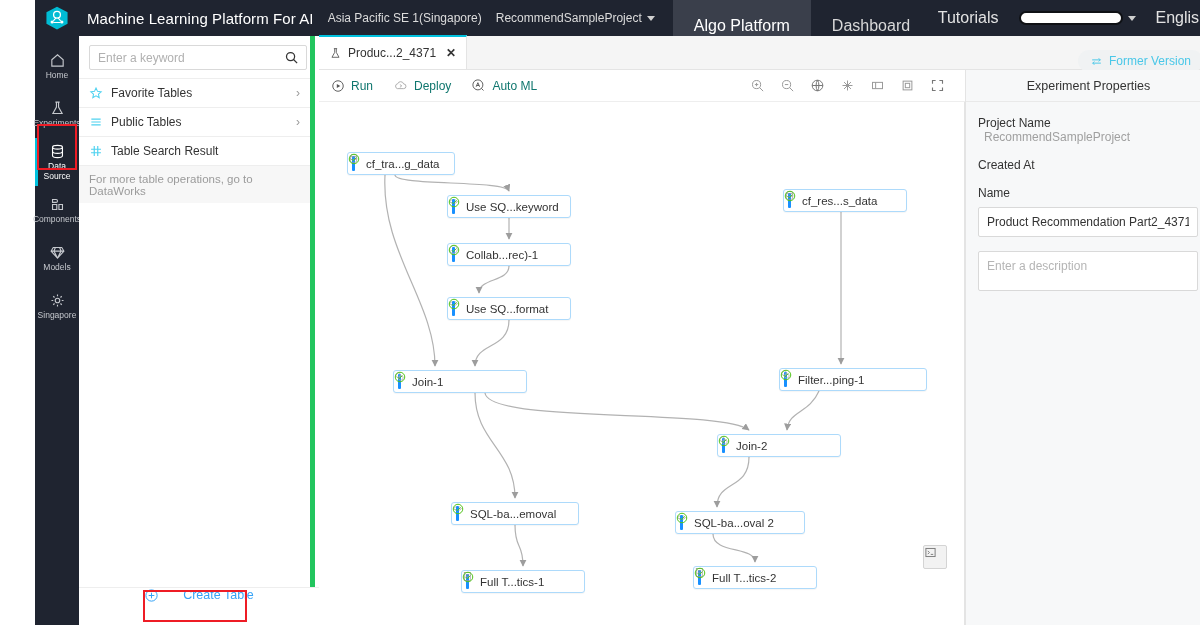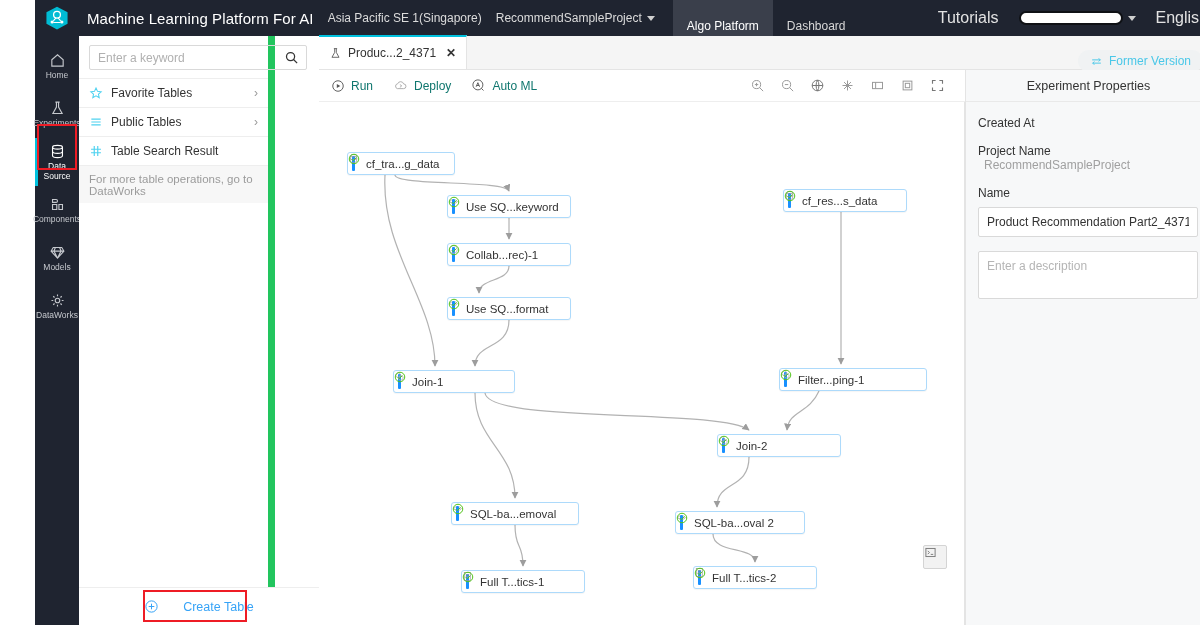--- a/index.html
+++ b/index.html
@@ -19,22 +19,22 @@
     background: #1f2430; display: flex; align-items: center;
     color: #e8e8e8;
   }
   .logo-wrap { width: 44px; height: 36px; display: flex; align-items: center; justify-content: center; }
   .hexlogo { width: 26px; height: 26px; }
   .brand { font-size: 15px; color: #fff; margin-left: 8px; white-space: nowrap; letter-spacing: .1px;}
   .region { font-size: 12px; color: #dcdcdc; margin-left: 14px; white-space: nowrap;}
   .project { font-size: 12px; color: #dcdcdc; margin-left: 14px; white-space: nowrap; display: flex; align-items: center; gap: 5px;}
   .navtabs { display: flex; height: 36px; margin-left: 18px; }
   .navtab {
-    height: 52px; padding: 0 14px; display: flex; align-items: center;
-    font-size: 12px; color: #d8d8d8; white-space: nowrap;
+    height: 52px; padding: 0 21px; display: flex; align-items: center;
+    font-size: 16px; color: #d8d8d8; white-space: nowrap;
   }
   .navtab.active { background: #3a3f4b; color: #fff; }
   .right-nav { margin-left: auto; display: flex; align-items: center; height: 36px; padding-right: 14px; gap: 20px;}
   .right-nav .item { font-size: 16px; color: #e2e2e2; display: flex; align-items: center; gap: 5px; white-space: nowrap;}
   .acct-blank {
     width: 104px; height: 14px; background: #fff; border-radius: 7px;
     border: 2px solid #0f1115;
   }
   .caret { width: 0; height: 0; border-left: 4px solid transparent; border-right: 4px solid transparent; border-top: 5px solid #cfcfcf; }
 
@@ -52,22 +52,22 @@
   .rail-item.selected { color: #fff; }
   .rail-item.selected::before {
     content: ""; position: absolute; left: 0; top: 0; width: 3px; height: 100%; background: #00c1de;
   }
   .redbox {
     position: absolute; border: 2px solid #ee1c25; pointer-events: none;
   }
 
   
   .panel {
-    position: absolute; top: 36px; left: 44px; width: 196px; height: 589px;
-    background: #fff; border-right: 7px solid #22c55e;
+    position: absolute; top: 36px; left: 44px; width: 236px; height: 589px;
+    background: #fff; border-right: 5px solid #22c55e;
   }
   .search-row { padding: 9px 10px 8px 10px; }
   .search-box {
     position: relative; width: 218px; height: 25px; border: 1px solid #d9d9d9;
     border-radius: 2px; display: flex; align-items: center;
   }
   .search-box input {
     border: 0; outline: 0; font-size: 12px; padding: 0 26px 0 8px; width: 100%;
     height: 23px; color: #333; font-family: "Liberation Sans", sans-serif; background: transparent;
   }
@@ -77,21 +77,21 @@
     height: 29px; display: flex; align-items: center; padding: 0 10px;
     border-top: 1px solid #eeeeee; gap: 8px; font-size: 12px; color: #333;
   }
   .list-item .chev { margin-left: auto; color: #9a9a9a; font-size: 12px; }
   .panel-hint {
     border-top: 1px solid #eeeeee; background: #f7f7f7; height: 38px;
     display: flex; align-items: center; padding: 0 10px; color: #9b9b9b; font-size: 11.5px;
   }
   .create-table {
     position: absolute; left: 0; bottom: 0; width: 240px; height: 38px;
-    display: flex; align-items: center; justify-content: center; gap: 24px;
+    display: flex; align-items: flex-start; justify-content: center; gap: 24px;
     color: #36a3f7; font-size: 12.5px; background: #fff; border-top: 1px solid #eee;
   }
 
   
   .tabstrip {
     position: absolute; top: 36px; left: 284px; width: 916px; height: 34px;
     background: #f5f5f5; border-bottom: 1px solid #e4e4e4; display: flex; align-items: flex-end;
   }
   .doctab {
     height: 34px; min-width: 132px; background: #fff; border-top: 2px solid #00c1de;
@@ -151,21 +151,21 @@
   .props-body { padding: 14px 12px 0 12px; }
   .prow { font-size: 12px; color: #333; margin-bottom: 14px; }
   .prow .val { color: #a0a0a0; margin-left: 6px; }
   .plabel { font-size: 12px; color: #333; margin-bottom: 7px; display: block;}
   .pinput {
     width: 220px; height: 30px; background: #fff; border: 1px solid #d9d9d9;
     border-radius: 2px; font-size: 12px; color: #333; padding: 0 8px;
     font-family: "Liberation Sans", sans-serif; outline: none;
   }
   .ptextarea {
-    width: 220px; height: 48px; background: #fff; border: 1px solid #d9d9d9;
+    width: 220px; height: 40px; background: #fff; border: 1px solid #d9d9d9;
     border-radius: 2px; font-size: 12px; color: #333; padding: 7px 8px;
     font-family: "Liberation Sans", sans-serif; resize: none; outline: none;
   }
   .ptextarea::placeholder { color: #b5b5b5; }
   .fieldgroup { margin-bottom: 14px; }
 
   
   .vtabs {
     position: absolute; top: 70px; left: 1176px; width: 24px; height: 555px;
     background: #f2f3f5; border-left: 1px solid #e4e4e4;
@@ -248,21 +248,21 @@
       <svg width="17" height="17" viewBox="0 0 24 24" fill="none" stroke="currentColor" stroke-width="1.6">
         <path d="M6 5 H18 L21 10 L12 20 L3 10 Z M3 10 H21 M9 5 L7 10 L12 20 M15 5 L17 10 L12 20"></path>
       </svg>
       <span class="lbl">Models</span>
     </div>
     <div class="rail-item">
       <svg width="17" height="17" viewBox="0 0 24 24" fill="none" stroke="currentColor" stroke-width="1.6">
         <circle cx="12" cy="12" r="3.2"></circle>
         <path d="M12 3.5 V6 M12 18 V20.5 M3.5 12 H6 M18 12 H20.5 M6 6 L7.8 7.8 M16.2 16.2 L18 18 M18 6 L16.2 7.8 M7.8 16.2 L6 18"></path>
       </svg>
-      <span class="lbl">DataWorks</span>
+      <span class="lbl">Singapore</span>
     </div>
   </div>
   <div class="redbox" style="left:2px; top:124px; width:40px; height:46px;"></div>
 
   <div class="panel">
     <div class="search-row">
       <div class="search-box">
         <input type="text" placeholder="Enter a keyword" style="">
         <span class="search-ico">
           <svg width="15" height="15" viewBox="0 0 24 24" fill="none" stroke="#333" stroke-width="2">
@@ -471,21 +471,21 @@
       </span>
       <span class="nlabel">Use SQ...format</span>
       <span class="ok">
         <svg width="12" height="12" viewBox="0 0 24 24" fill="none" stroke="#52c41a" stroke-width="2">
             <circle cx="12" cy="12" r="9.5"></circle>
             <path d="M7.5 12.3 L10.6 15.4 L16.5 9.2"></path>
           </svg>
       </span>
     </div>
 
-    <div class="node" style="left:74px; top:268px; width:122px;">
+    <div class="node" style="left:74px; top:268px; width:134px;">
       <span class="bar"></span>
       <span class="nico">
         <svg width="11" height="11" viewBox="0 0 24 24" fill="none" stroke="#aaa" stroke-width="1.7">
             <circle cx="9" cy="9" r="5"></circle>
             <circle cx="15" cy="15" r="5"></circle>
           </svg>
       </span>
       <span class="nlabel">Join-1</span>
       <span class="ok">
         <svg width="12" height="12" viewBox="0 0 24 24" fill="none" stroke="#52c41a" stroke-width="2">
@@ -618,26 +618,26 @@
         <rect x="3.5" y="4.5" width="17" height="15"></rect>
           <path d="M7 9 L10 12 L7 15 M12.5 15.5 H17"></path>
       </svg>
     </div>
   </div>
 
   <div class="props">
     <div class="props-title">Experiment Properties</div>
     <div class="props-body">
       <div class="prow">
+        <span>Project Name</span>
+        <span class="val">RecommendSampleProject</span>
+      </div>
+      <div class="prow">
         <span>Created At</span>
         <span class="val"></span>
-      </div>
-      <div class="prow">
-        <span>Project Name</span>
-        <span class="val">RecommendSampleProject</span>
       </div>
       <div class="fieldgroup">
         <span class="plabel">Name</span>
         <input class="pinput" type="text" value="Product Recommendation Part2_4371" style="">
       </div>
       <div class="fieldgroup">
         <textarea class="ptextarea" placeholder="Enter a description" style=""></textarea>
       </div>
     </div>
   </div>

